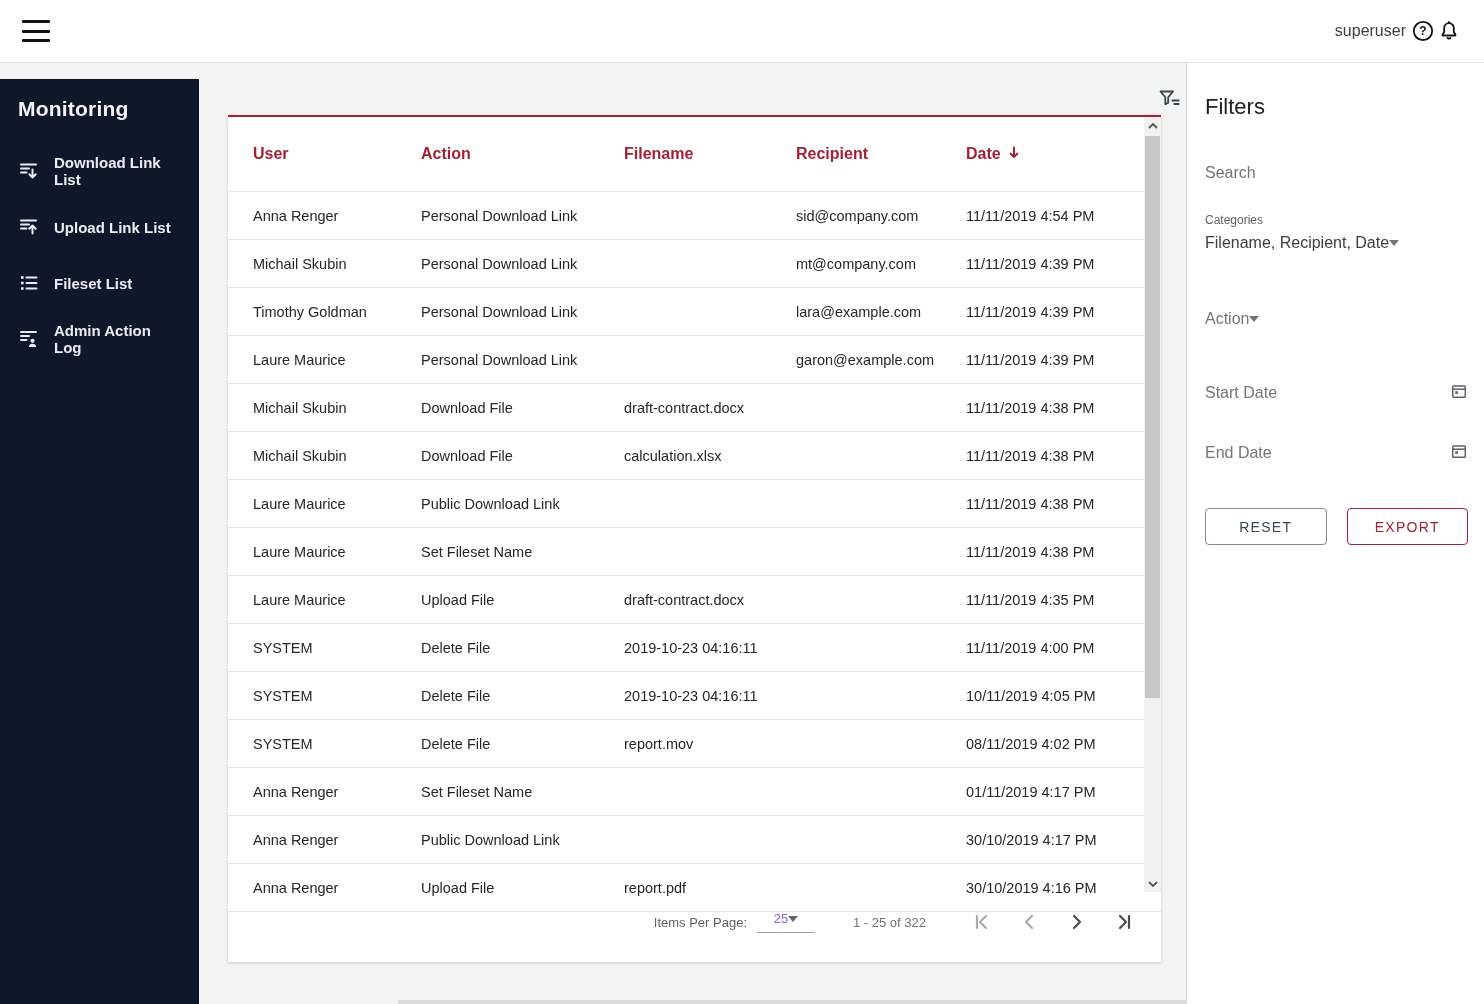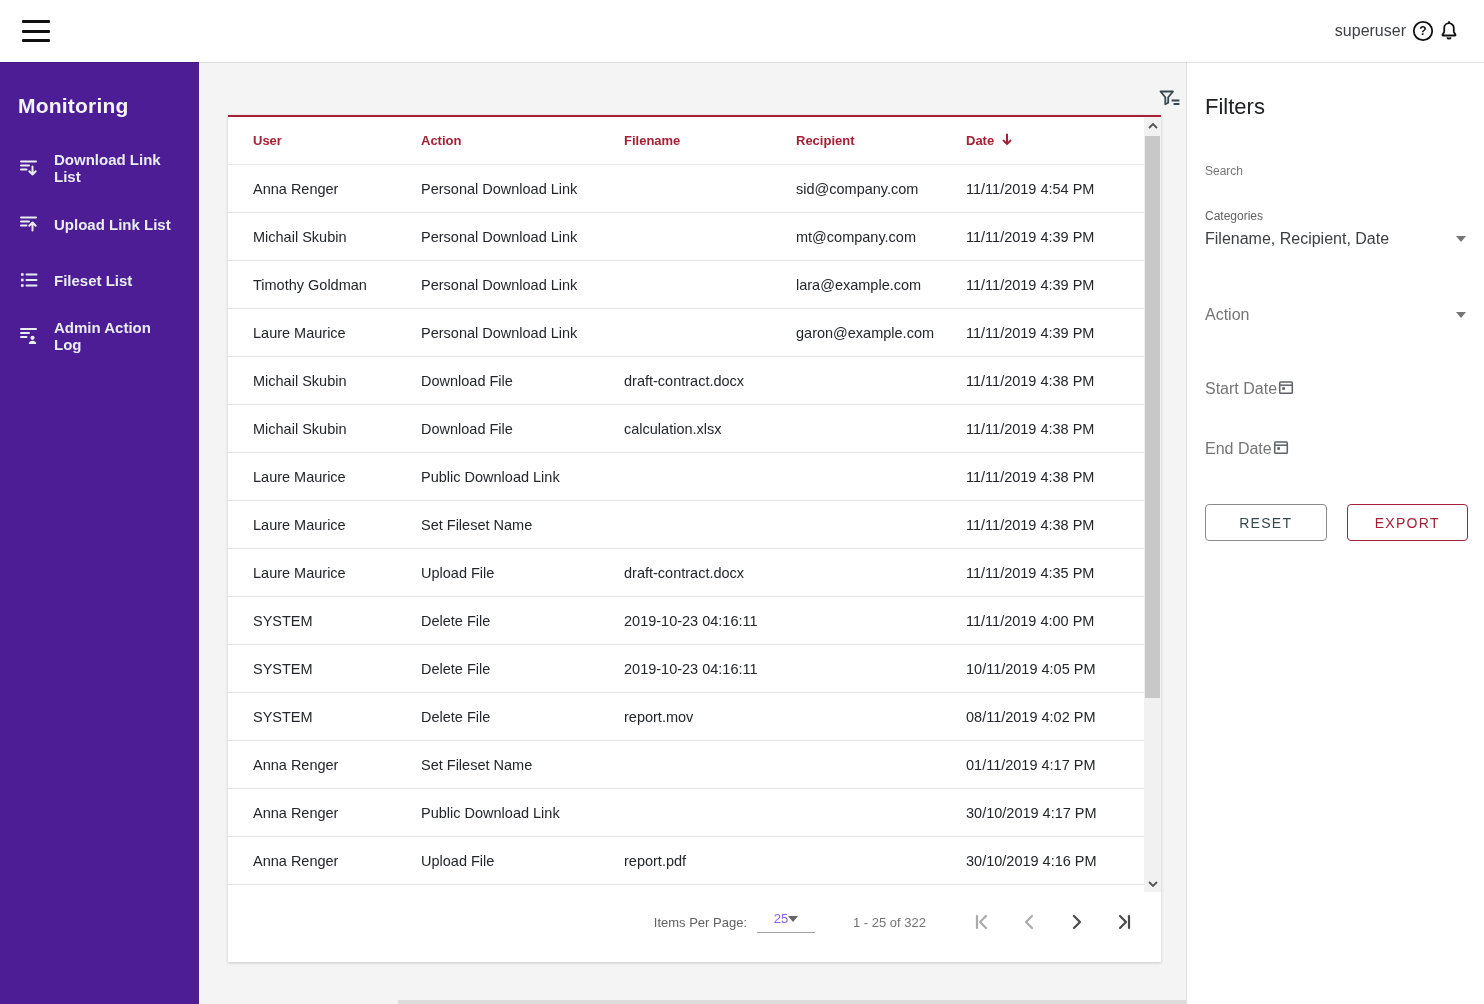--- a/index.html
+++ b/index.html
@@ -18,40 +18,40 @@
   .hamburger { width:28px; height:22px; display:flex; flex-direction:column; justify-content:space-between; cursor:pointer; }
   .hamburger span { display:block; height:3px; background:#111; border-radius:1px; }
   .topbar-right { margin-left:auto; display:flex; align-items:center; }
   .username { font-size:16px; color:#3c4043; margin-right:4px; }
   .icon-btn { width:26px; height:26px; display:flex; align-items:center; justify-content:center; cursor:pointer; }
 
   
   .app-body { display:flex; height:942px; }
 
   
-  .sidebar { width:199px; flex-shrink:0; background:#4c1d95; padding-top:32px; }
+  .sidebar { width:199px; flex-shrink:0; background:#0f172a; padding-top:18px;margin-top:17px; }
   .sidebar-title { color:#f2f4f6; font-size:21px; font-weight:600; padding:0 18px; margin-bottom:22px; letter-spacing:.2px; }
   .nav-item {
     height:56px; display:flex; align-items:center; gap:14px;
     padding:0 18px; color:#e9edf1; font-size:15px; font-weight:600; cursor:pointer;
   }
   .nav-item .nav-icon { width:22px; height:22px; flex-shrink:0; display:flex; align-items:center; justify-content:center; }
   .nav-item.active { color:#7e96b4; }
 
   
   .main { flex:1; position:relative; background:#f4f4f4; }
   .filter-toggle { position:absolute; top:26px; right:6px; width:22px; height:22px; cursor:pointer; }
 
   .card {
     position:absolute; left:29px; top:53px; width:933px; height:847px;
     background:#fff; border-top:2px solid #a32035;
     box-shadow:0 1px 3px rgba(0,0,0,0.18);
   }
   .grid-row { display:grid; grid-template-columns:168px 203px 172px 170px auto; padding-left:25px; padding-right:20px; align-items:center; }
-  .thead { height:48px; color:#a32035; font-size:13px; font-weight:700; border-bottom:1px solid #e8e8e8; }
+  .thead { height:75px; color:#a32035; font-size:16px; font-weight:700; border-bottom:1px solid #e8e8e8; }
   .th { display:flex; align-items:center; gap:6px; cursor:pointer; }
   .trow { height:48px; font-size:14.5px; color:#23272b; border-bottom:1px solid #e4e4e4; }
   .trow .cell { overflow:hidden; white-space:nowrap; text-overflow:ellipsis; padding-right:8px; }
 
   
   .vscroll { position:absolute; top:0; right:0; width:17px; height:775px; background:#f1f1f1; }
   .vscroll .arrow { position:absolute; left:0; width:17px; height:17px; display:flex; align-items:center; justify-content:center; background:#f1f1f1; cursor:pointer; }
   .vscroll .arrow.up { top:0; }
   .vscroll .arrow.down { bottom:0; }
   .vscroll .thumb { position:absolute; left:1px; top:19px; width:15px; height:562px; background:#c8c8c8; cursor:pointer; }
@@ -69,28 +69,28 @@
   .pg-btns { display:flex; align-items:center; gap:26px; }
   .pg-btn { width:22px; height:22px; display:flex; align-items:center; justify-content:center; cursor:pointer; }
 
   
   .filters {
     width:298px; flex-shrink:0; background:#fff; border-left:1px solid #e0e0e0;
     padding:20px 16px 0 18px;
   }
   .filters-title { font-size:22px; font-weight:500; color:#202124; margin-top:12px; }
   .field { position:relative; }
-  .search-field { margin-top:44px; padding-bottom:9px; font-size:12px; color:#757575; }
+  .search-field { margin-top:44px; padding-bottom:9px; font-size:16px; color:#757575; }
   .small-label { margin-top:22px; font-size:12px; color:#616161; }
-  .select-field { margin-top:7px; padding-bottom:10px; display:flex; align-items:center; justify-content:space-between; cursor:pointer; }
+  .select-field { margin-top:7px; padding-bottom:10px; display:flex; align-items:center; justify-content:flex-start; cursor:pointer; }
   .select-value { font-size:16px; color:#3c4043; }
   .select-placeholder { font-size:16px; color:#757575; }
   .select-caret { width:0; height:0; border-left:5px solid transparent; border-right:5px solid transparent; border-top:6px solid #757575; margin-right:2px; }
   .action-field { margin-top:48px; }
-  .date-field { margin-top:44px; padding-bottom:10px; display:flex; align-items:center; cursor:pointer; }
+  .date-field { margin-top:44px; padding-bottom:10px; display:flex; align-items:center; justify-content:space-between; cursor:pointer; }
   .date-field + .date-field { margin-top:28px; }
   .btn-row { margin-top:34px; display:flex; gap:20px; }
   .btn {
     height:37px; flex:1; background:#fff; border-radius:4px; font-size:14px;
     letter-spacing:1.3px; display:flex; align-items:center; justify-content:center;
     cursor:pointer; font-family:inherit;
   }
   .btn-reset { border:1px solid #8a8a8a; color:#37474f; }
   .btn-export { border:1px solid #a32035; color:#a32035; }
 

